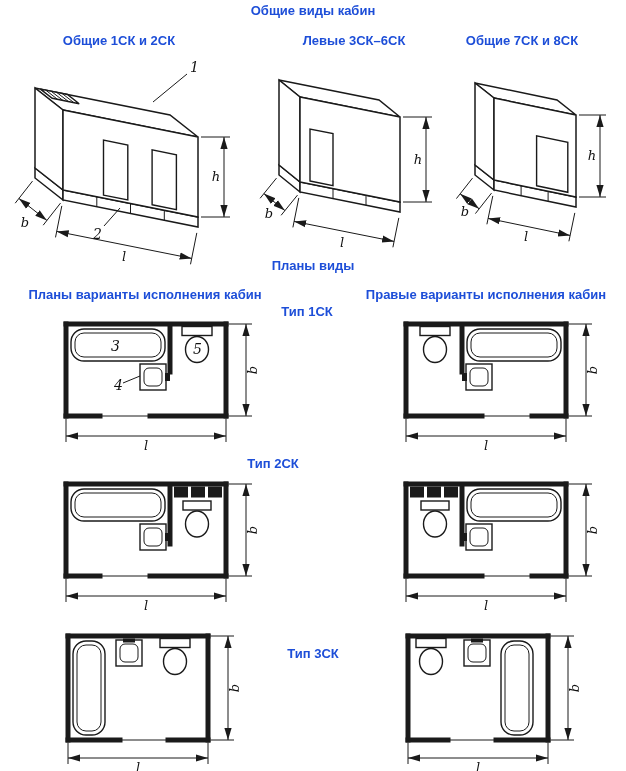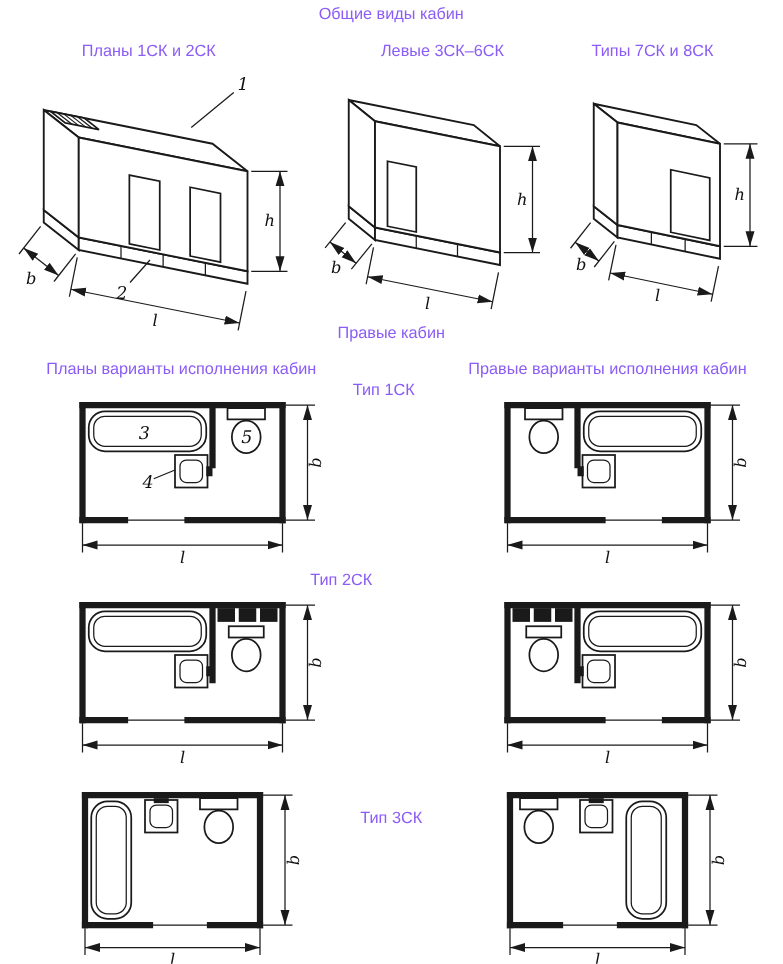--- a/index.html
+++ b/index.html
@@ -1,18 +1,18 @@
 <!DOCTYPE html>
 <html><head>
 <meta charset="utf-8">
 <style>
   * { margin:0; padding:0; box-sizing:border-box; }
   html,body { width:626px; height:771px; background:#fff; overflow:hidden; }
   body { position:relative; font-family:"Liberation Sans",sans-serif; color:#111; }
-  .lbl { position:absolute; font-size:13px; text-align:center; white-space:nowrap; color:#8b5cf6; }
+  .lbl { position:absolute; font-size:13px; text-align:center; white-space:nowrap; color:#1d4ed8;font-weight:bold; }
   .abs { position:absolute; }
   svg text { font-family:"DejaVu Serif",serif; font-style:italic; fill:#111; }
   svg .dim { font-size:13px; }
   svg .co  { font-size:14px; }
   .edge { stroke:#1a1a1a; stroke-width:1.5; fill:#fff; }
   .thin { stroke:#1a1a1a; stroke-width:1;   fill:none; }
   .fix  { stroke:#1a1a1a; stroke-width:1.4; fill:#fff; }
   .wall { stroke:#1a1a1a; stroke-width:5; fill:none; stroke-linecap:square; }
   .solid{ fill:#1a1a1a; stroke:none; }
 </style>
@@ -21,24 +21,24 @@
 
 <svg width="0" height="0" style="position:absolute">
   <defs>
     <marker id="arr" markerUnits="userSpaceOnUse" markerWidth="14" markerHeight="10" refX="12" refY="5" orient="auto-start-reverse">
       <path d="M12,5 L0,1.4 L0,8.6 Z" fill="#1a1a1a"></path>
     </marker>
   </defs>
 </svg>
 
 <div class="lbl" style="left:0;top:3px;width:626px">Общие виды кабин</div>
-<div class="lbl" style="left:28px;top:33px;width:182px">Планы 1СК и 2СК</div>
+<div class="lbl" style="left:28px;top:33px;width:182px">Общие 1СК и 2СК</div>
 <div class="lbl" style="left:268px;top:33px;width:172px">Левые 3СК–6СК</div>
-<div class="lbl" style="left:438px;top:33px;width:168px">Типы 7СК и 8СК</div>
-<div class="lbl" style="left:0;top:258px;width:626px">Правые кабин</div>
+<div class="lbl" style="left:438px;top:33px;width:168px">Общие 7СК и 8СК</div>
+<div class="lbl" style="left:0;top:258px;width:626px">Планы виды</div>
 <div class="lbl" style="left:10px;top:287px;width:270px">Планы варианты исполнения кабин</div>
 <div class="lbl" style="left:350px;top:287px;width:272px">Правые варианты исполнения кабин</div>
 <div class="lbl" style="left:0;top:304px;width:614px">Тип 1СК</div>
 <div class="lbl" style="left:0;top:456px;width:546px">Тип 2СК</div>
 <div class="lbl" style="left:0;top:646px;width:626px">Тип 3СК</div>
 
 <svg class="abs" style="left:8px;top:50px" width="240" height="216" viewBox="0 0 240 216">
   <g>
     <polygon class="edge" points="27,118 55,140 55,150 27,128"></polygon>
     <polygon class="edge" points="55,140 190,167 190,177 55,150"></polygon>

